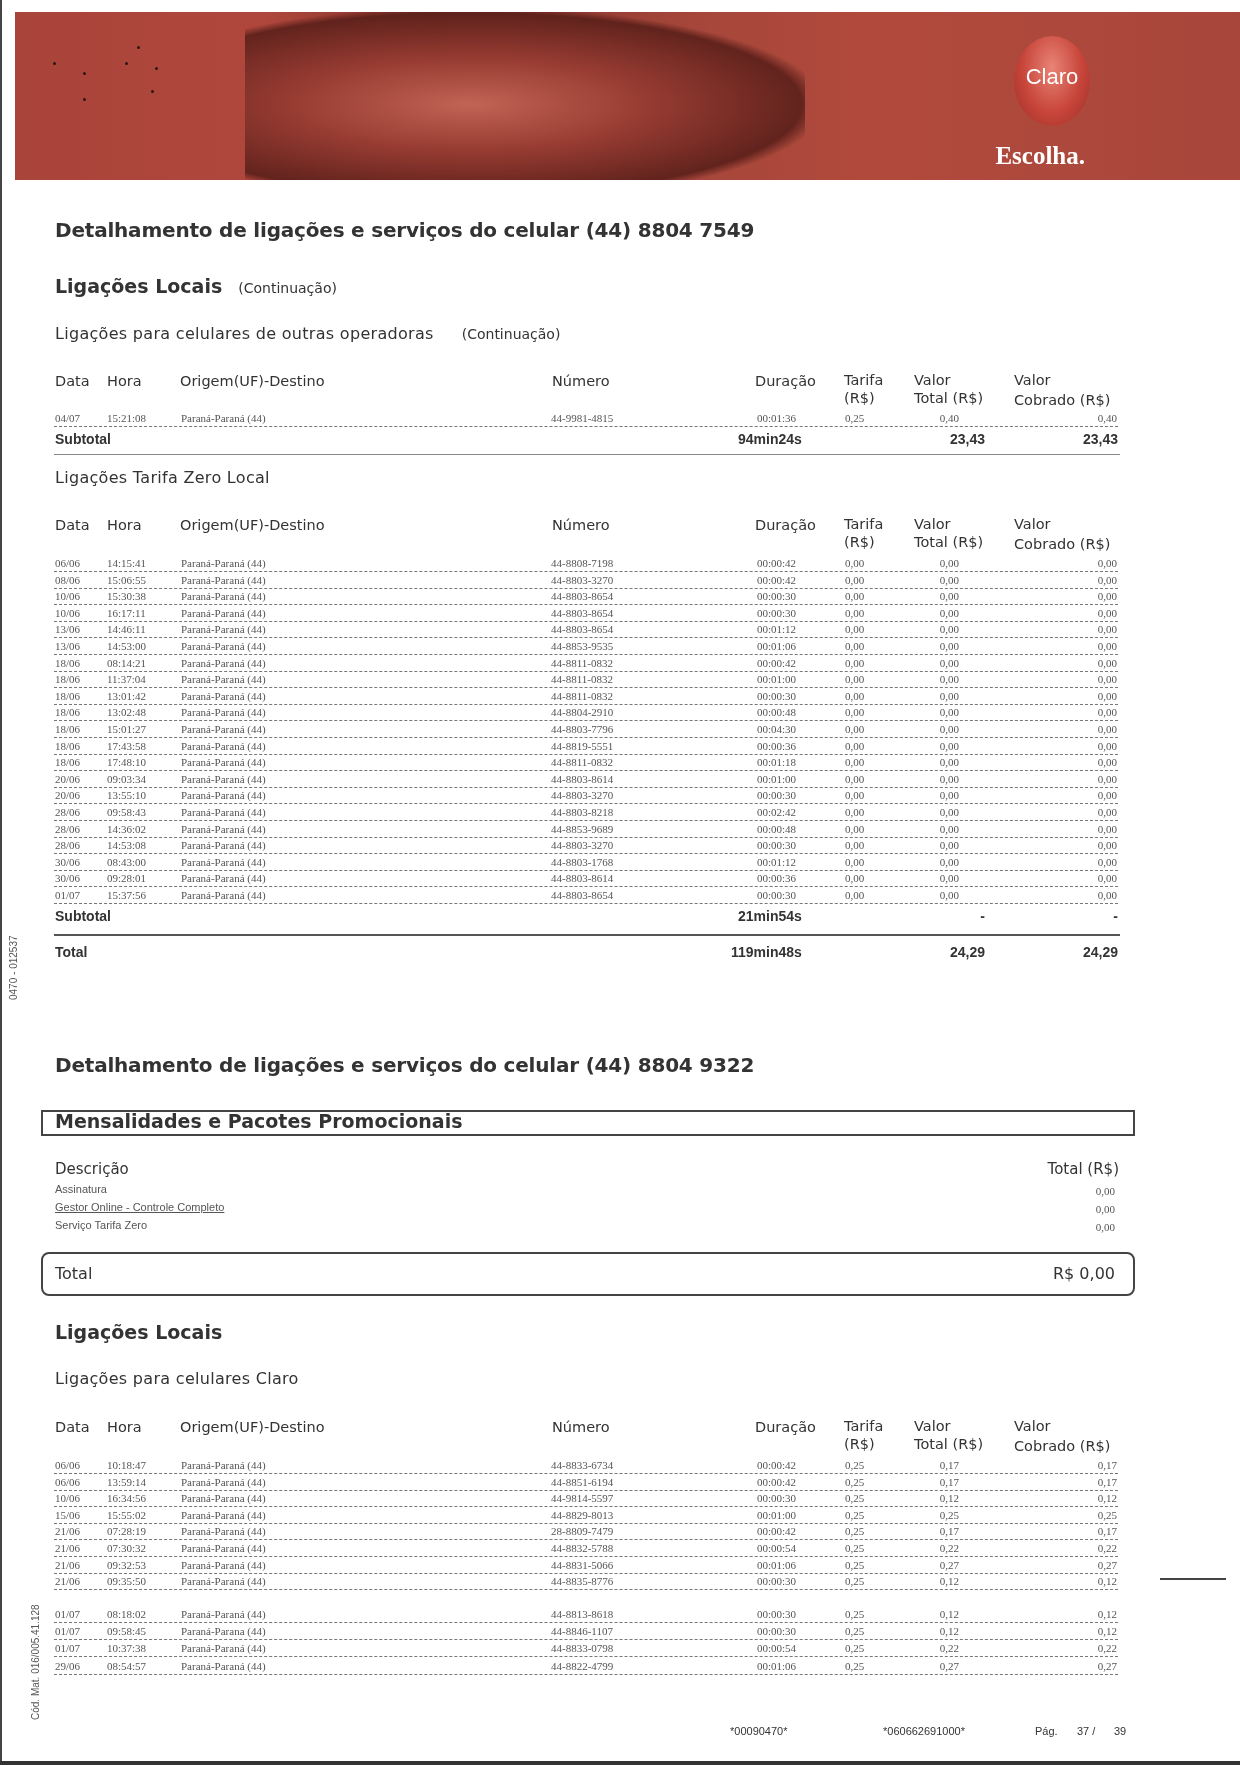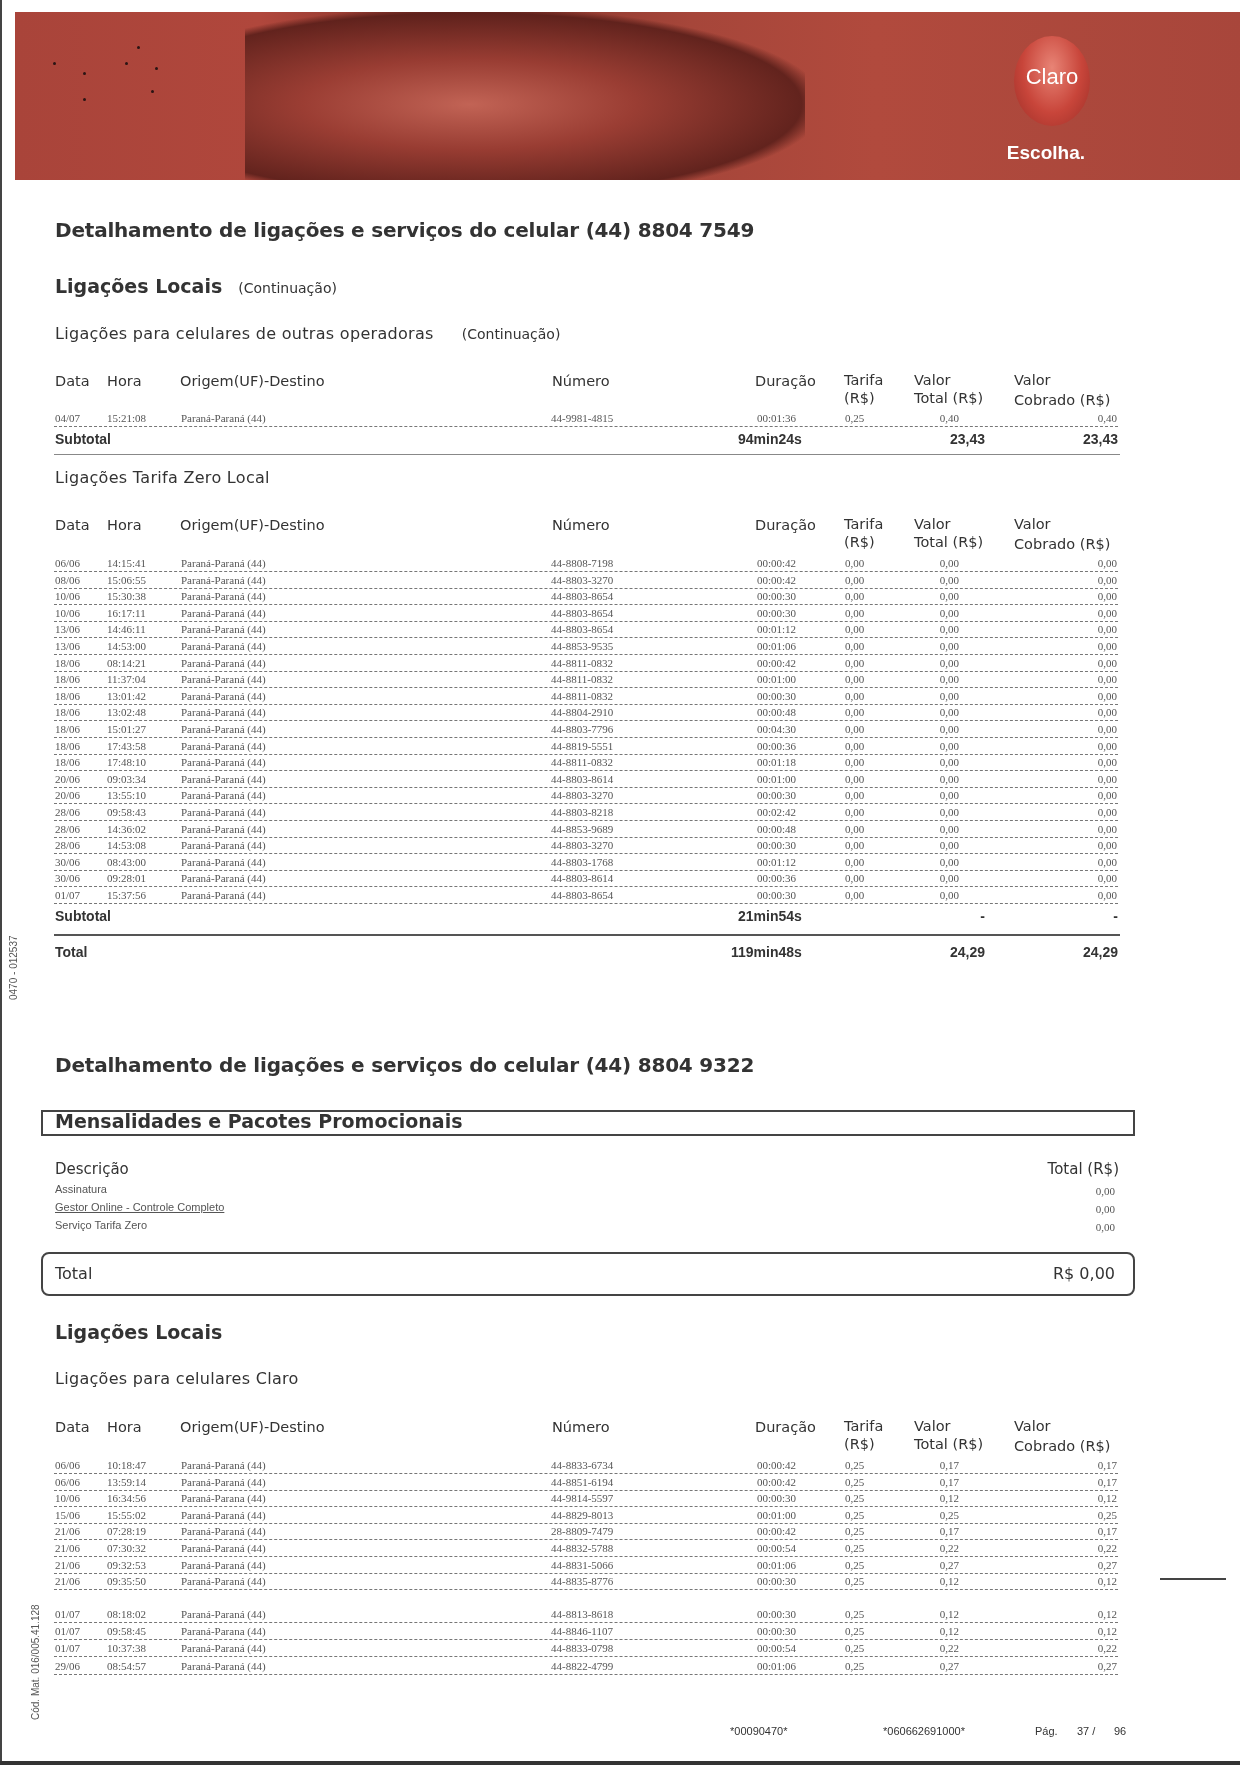--- a/index.html
+++ b/index.html
@@ -2,21 +2,21 @@
 <html><head>
 <meta charset="utf-8">
 <style>
   html, body { margin:0; padding:0; background:#fff; }
   body { width:1240px; height:1765px; position:relative; overflow:hidden; font-family:"DejaVu Sans", sans-serif; color:#333; }
   .banner { position:absolute; left:8px; top:12px; width:1230px; height:168px; background:linear-gradient(90deg,#a9443a 0%,#b0473c 20%,#7e3028 35%,#a6463a 55%,#b14a3d 70%,#a8463b 100%);margin-left:7px; }
   .banner .photo { position:absolute; left:230px; top:0; width:560px; height:168px; background:radial-gradient(ellipse at 40% 55%, #c9695a 0%, #9a3d33 35%, #5a1f1a 70%, transparent 75%); opacity:.9; }
   .banner .dot { position:absolute; width:3px; height:3px; background:#2a1414; border-radius:50%; }
   .logo { position:absolute; right:155px; top:24px; width:76px; height:90px; border-radius:50%; background:radial-gradient(ellipse at 50% 35%, #e88476 0%, #c8453a 55%, #9a2e27 100%); }
   .logo-text { position:absolute; left:0; right:0; top:28px; text-align:center; color:#fff; font-size:22px; font-family:"Liberation Sans", sans-serif; }
-  .slogan { position:absolute; right:160px; top:130px; color:#fff; font-weight:bold; font-size:19px; font-family:Liberation Sans, sans-serif; }
+  .slogan { position:absolute; right:160px; top:130px; color:#fff; font-weight:bold; font-size:25px; font-family:Liberation Serif, serif; }
   .abs { position:absolute; }
   .h1 { font-size:20px; font-weight:bold; color:#333; letter-spacing:-0.2px; }
   .h2 { font-size:19px; color:#333; }
   .h2 b { font-weight:bold; }
   .h2 small { font-size:14px; margin-left:16px; }
   .h3 { font-size:16px; color:#333; letter-spacing:0.3px; }
   .h3 small { font-size:14px; margin-left:28px; letter-spacing:0; }
   .colhead { font-size:14.5px; color:#333; line-height:19px; }
   .row { position:absolute; left:54px; width:1064px; height:15px; font-family:"Liberation Serif", serif; font-size:11px; color:#555; border-bottom:1px dashed #777; }
   .row span { position:absolute; top:1px; background:#fff; padding:0 1px; }
@@ -482,14 +482,14 @@
   </div>
 
 <div class="vert" style="left:8px;top:1000px">0470 - 012537</div>
 <div class="vert" style="left:30px;top:1720px">Cód. Mat. 016/005.41.128</div>
 <div class="edge-mark"></div>
 
 <div class="footer" style="left:730px">*00090470*</div>
 <div class="footer" style="left:883px">*060662691000*</div>
 <div class="footer" style="left:1035px">Pág.</div>
 <div class="footer" style="left:1077px">37 /</div>
-<div class="footer" style="left:1114px">96</div>
+<div class="footer" style="left:1114px">39</div>
 <div class="border-b"></div>
 
 </body></html>

